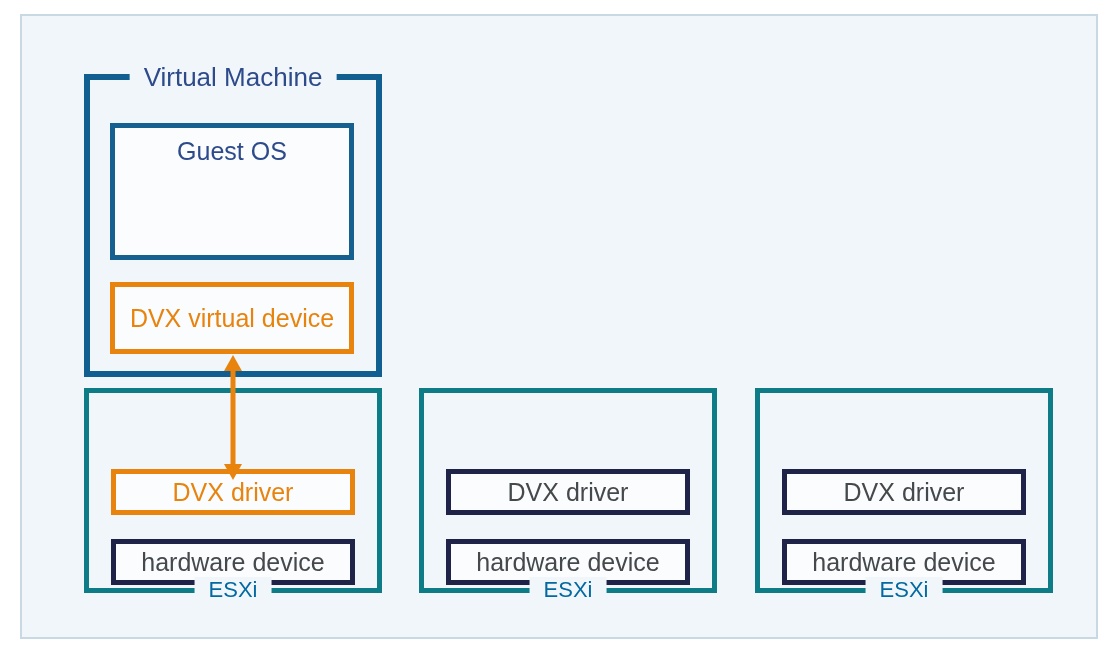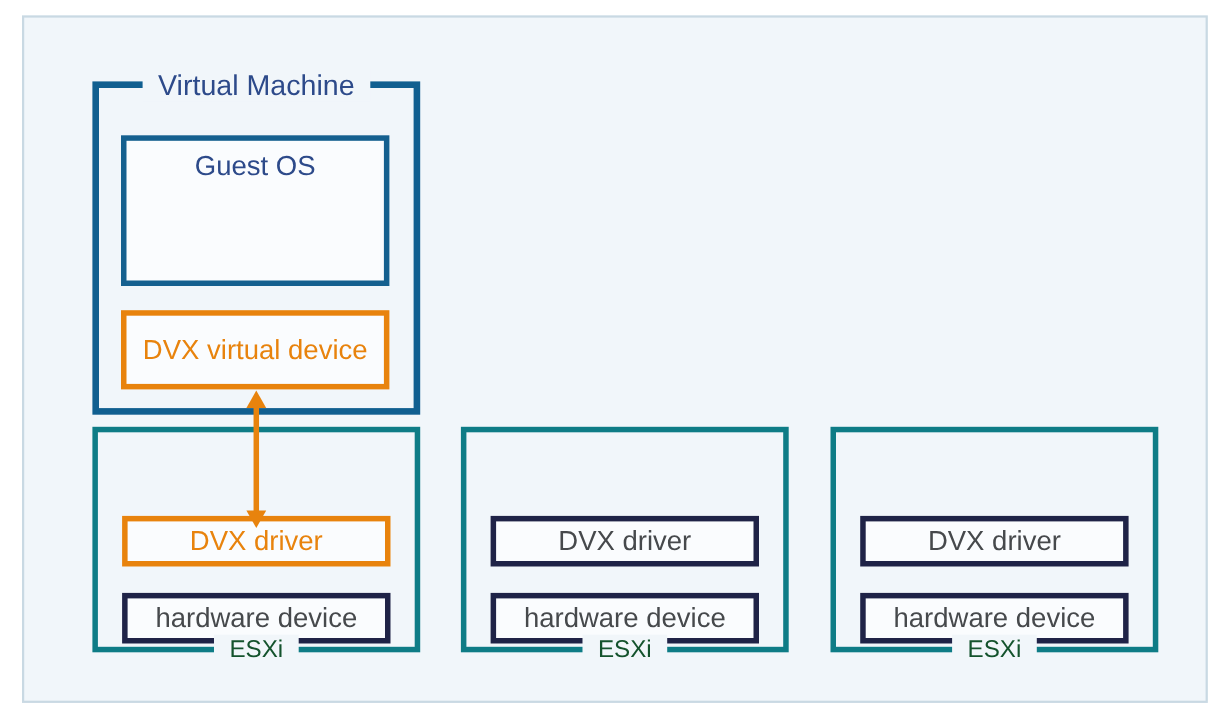--- a/index.html
+++ b/index.html
@@ -47,21 +47,21 @@
   .legend.top {
     top: -18px;
     line-height: 30px;
     font-size: 26px;
     color: #2d4a8a;
   }
   .legend.bottom {
     bottom: -15px;
     line-height: 26px;
     font-size: 22px;
-    color: #14532d;
+    color: #0369a1;
   }
 
   .inner-label-box {
     position: absolute;
     box-sizing: border-box;
     background: #fafcfe;
     text-align: center;
   }
   .guest-os {
     left: 20px;

